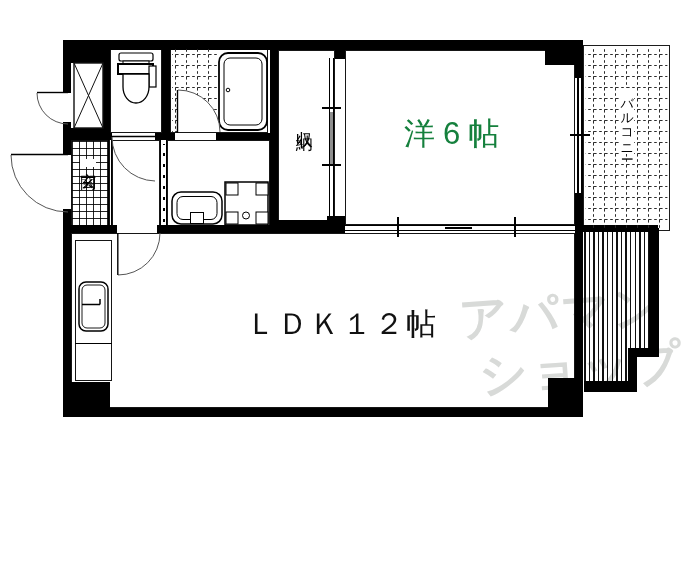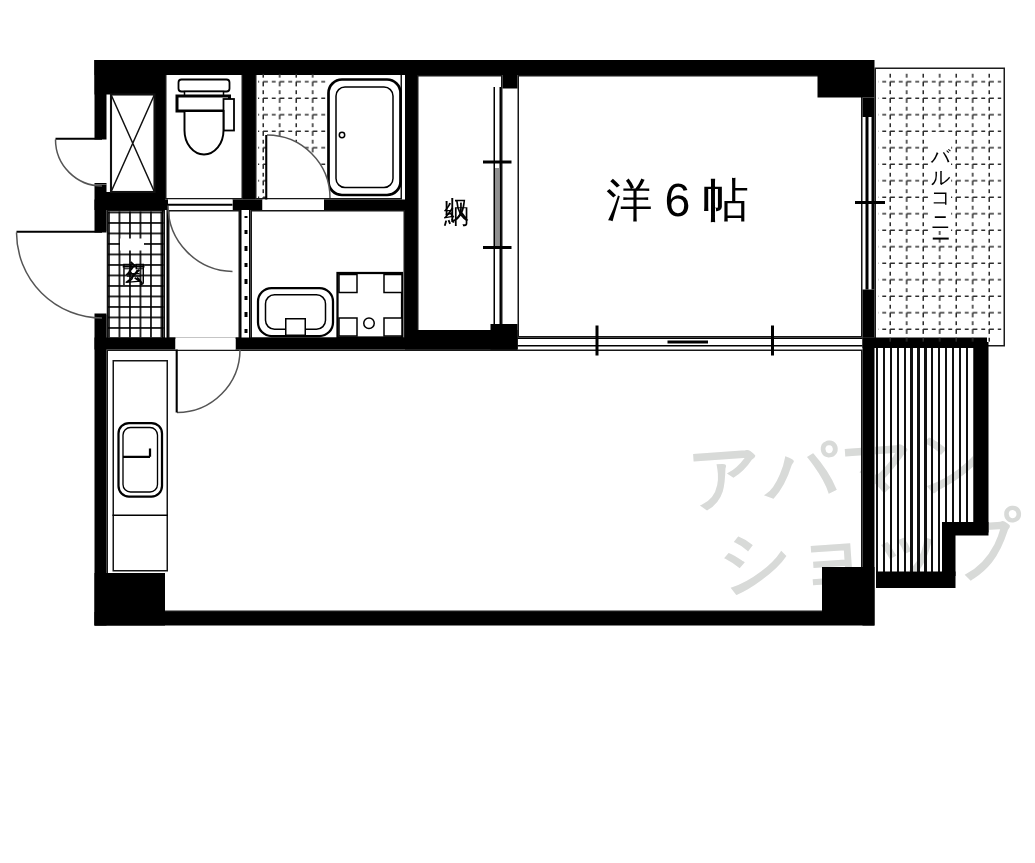--- a/index.html
+++ b/index.html
@@ -178,21 +178,22 @@
       <circle cx="246" cy="215.5" r="3.5" stroke-width="1"></circle>
     </g>
 
     <g stroke="#000" fill="#fff">
       <rect x="79" y="282" width="29" height="49" rx="7" stroke-width="1.5"></rect>
       <rect x="82" y="285" width="23" height="43" rx="5" stroke-width="0.9"></rect>
       <path d="M82,304.5 H100 M100,299 V304.5" fill="none" stroke-width="1.5"></path>
     </g>
   </svg>
 
-  <div class="lab" style="left:404px;top:113px;font-size:31px;letter-spacing:8px;color:#000000;">洋6帖</div>
+  <div class="lab" style="left:404px;top:113px;font-size:31px;letter-spacing:8px;color:#15803d;">洋6帖</div>
+  <div class="lab big" style="left:246px;top:304px;letter-spacing:2px;">ＬＤＫ１２帖</div>
   <div class="lab vert" style="left:295px;top:118px;font-size:17px;letter-spacing:3px;">収納</div>
   <div class="lab vert" style="left:80px;top:159px;font-size:15.5px;letter-spacing:3px;padding:1px 0;">玄関</div>
   <div class="lab vert" style="left:620px;top:88px;font-size:13px;letter-spacing:1px;padding:1px 0;">バルコニー</div>
 
   <div>
     <div class="wm" id="wm1" style="left: 459px; top: 281px; color: rgb(216, 218, 216);">アパマン</div>
     <div class="wm" id="wm2" style="left: 479px; top: 337px; color: rgb(216, 218, 216);">ショップ</div>
   </div>
 
 </div>

